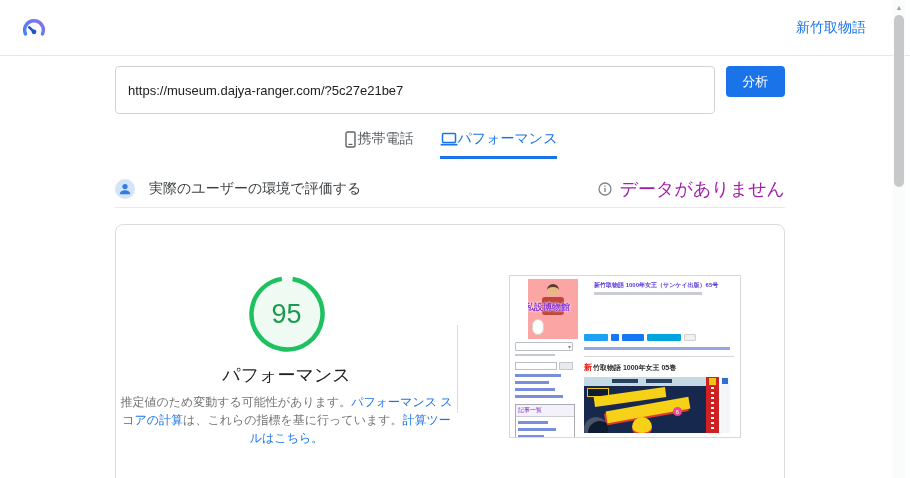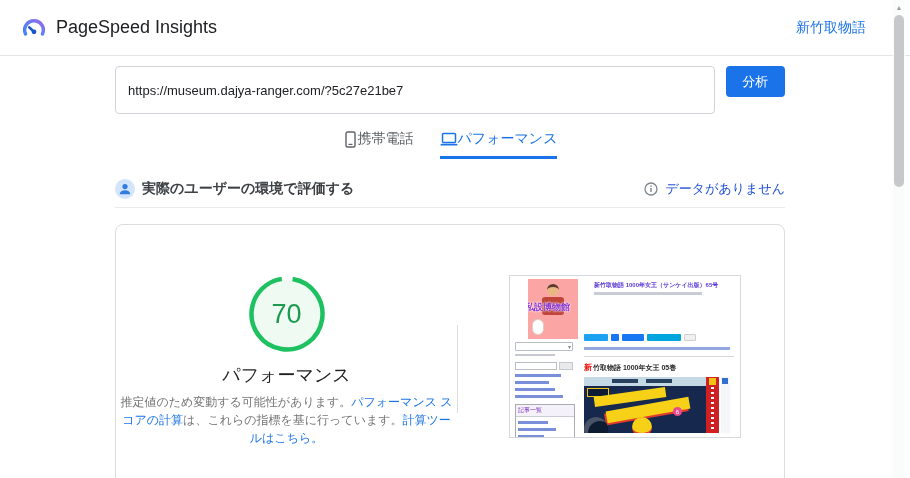--- a/index.html
+++ b/index.html
@@ -38,23 +38,23 @@
   .tabs { display:flex; justify-content:center; gap:26px; margin-top:16px; }
   .tab { display:inline-flex; align-items:center; gap:0; font-size:14px;
     color:#5f6368; padding-bottom:8px; border-bottom:3px solid transparent; cursor:pointer; }
   .tab.selected { color:#1a73e8; border-bottom-color:#1a73e8; }
 
   
   .sect { display:flex; align-items:center; height:38px; }
   .sect.first { margin-top:11px; border-bottom:1px solid #e8eaed; }
   .sect.second { margin-top:16px; }
   .sect-icon { width:20px; height:20px; flex:0 0 auto; }
-  .sect-title { margin-left:7px; font-size:14px; color:#3c4043;font-weight:bold; }
+  .sect-title { margin-left:14px; font-size:14px; color:#3c4043; }
   .sect-spacer { flex:1; }
-  .sect-status { display:flex; align-items:center; gap:8px; font-size:13px; color:#1d4ed8;text-align:right; }
+  .sect-status { display:flex; align-items:center; gap:8px; font-size:18px; color:#a21caf;text-align:right; }
 
   
   .card { margin-top:16px; border:1px solid #dadce0; border-radius:8px;
     background:#fff; height:300px; display:flex; position:relative; }
   .card-left { width:341px; padding-top:50px; }
   .gauge-wrap { width:78px; margin:0 auto; position:relative; }
   .gauge-num { position:absolute; top:0; left:0; width:78px; height:78px;
     display:flex; align-items:center; justify-content:center;
     font-size:27px; color:#1d9a50; }
   .perf-label { margin-top:6px; text-align:center; font-size:18px; color:#202124; }
@@ -148,21 +148,20 @@
         <linearGradient id="lg" x1="0" y1="1" x2="1" y2="0">
           <stop offset="0" stop-color="#4285f4"></stop>
             <stop offset="0.6" stop-color="#6a7bf0"></stop>
             <stop offset="1" stop-color="#9b6ae8"></stop>
         </linearGradient>
       </defs>
       <path d="M4.2 17.5 A 8.6 8.6 0 1 1 19.8 17.5" fill="none" stroke="url(#lg)" stroke-width="3.2" stroke-linecap="round"></path>
       <circle cx="12" cy="15.5" r="2.2" fill="#1a57c9"></circle>
       <path d="M12 15.5 L7.6 11.4" stroke="#1a57c9" stroke-width="2.4" stroke-linecap="round"></path>
     </svg>
-    <span class="hdr-title">PageSpeed Insights</span>
     <a class="doc-link">新竹取物語</a>
   </div>
 
   <div class="scrollbar">
     <div class="sb-btn">▲</div>
     <div class="sb-thumb"></div>
   </div>
 
   <div class="main">
 
@@ -207,21 +206,21 @@
     </div>
 
 
     <div class="card">
       <div class="card-left">
         <div class="gauge-wrap">
           <svg width="78" height="78" viewBox="0 0 78 78">
             <circle cx="39" cy="39" r="34" fill="#eefaf2"></circle>
             <circle cx="39" cy="39" r="35.5" fill="none" stroke="#1ec160" stroke-width="4.5" stroke-dasharray="211.9 11.2" transform="rotate(-81 39 39)"></circle>
           </svg>
-          <div class="gauge-num">70</div>
+          <div class="gauge-num">95</div>
         </div>
         <div class="perf-label">パフォーマンス</div>
         <div class="note"><span>推定値のため変動する可能性があります。</span><a>パフォーマンス スコアの計算</a><span>は、これらの指標を基に行っています。</span><a>計算ツールはこちら。</a></div>
 
       </div>
 
       <div class="card-divider"></div>
 
       <div class="card-right">
 

